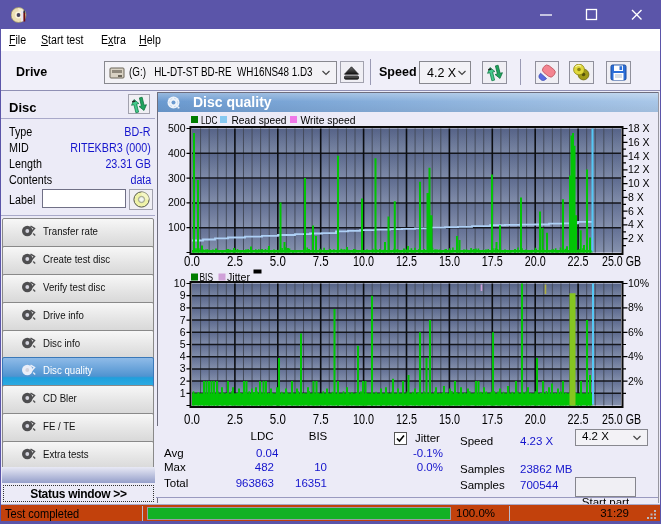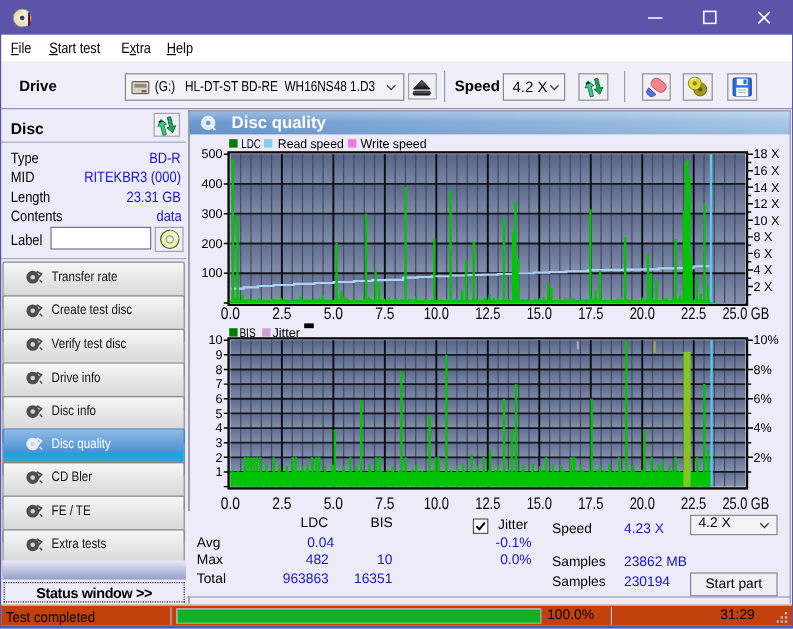--- a/index.html
+++ b/index.html
@@ -381,28 +381,28 @@
       </svg>
  </div>
  <span style="position:absolute;left:259px;top:6px">Jitter</span>
  <span class="blue" style="position:absolute;left:200px;width:87px;top:21px;text-align:right">-0.1%</span>
  <span class="blue" style="position:absolute;left:200px;width:87px;top:35px;text-align:right">0.0%</span>
  <span style="position:absolute;left:304px;top:9px">Speed</span>
  <span class="blue" style="position:absolute;left:364px;top:9px">4.23 X</span>
  <span style="position:absolute;left:304px;top:37px">Samples</span>
  <span class="blue" style="position:absolute;left:364px;top:37px">23862 MB</span>
  <span style="position:absolute;left:304px;top:53px">Samples</span>
- <span class="blue" style="position:absolute;left:364px;top:53px">230194</span>
+ <span class="blue" style="position:absolute;left:364px;top:53px">700544</span>
  <div class="combo" style="left:419px;top:3px;width:73px;height:17px">
    <span style="position:absolute;left:6px;top:0px">4.2 X</span>
    <svg class="chev" viewBox="0 0 8 8" style="top:4px">
         <path d="M0.5 2 L4 5.5 L7.5 2" fill="none" stroke="#444" stroke-width="1.2"></path>
       </svg>
  </div>
- <div class="btn" style="left:419px;top:51px;width:73px;height:20px;padding-top:3px;background:#f0eff4;border-color:#85858d">Start part</div>
+ <div class="btn" style="left:419px;top:51px;width:61px;height:20px;padding-top:18px;background:#f0eff4;border-color:#85858d">Start part</div>
 </div>
 <div style="position:absolute;left:156px;top:497px;width:503px;height:1px;background:#9a9ac0"></div>
 
 <div id="statusbar">
  <span style="position:absolute;left:4px;top:2px;font-size:12px;transform:scaleX(0.92);transform-origin:left top">Test completed</span>
  <div style="position:absolute;left:141px;top:1px;width:1px;height:15px;background:#b9b9cf"></div>
  <div style="position:absolute;left:146px;top:2px;width:304px;height:13px;border:1px solid #9a9aa8;background:#fff">
    <div style="position:absolute;left:0px;top:0px;width:302px;height:11px;background:#12b125"></div>
  </div>
  <span style="position:absolute;left:455px;top:2px;font-size:11.5px">100.0%</span>

